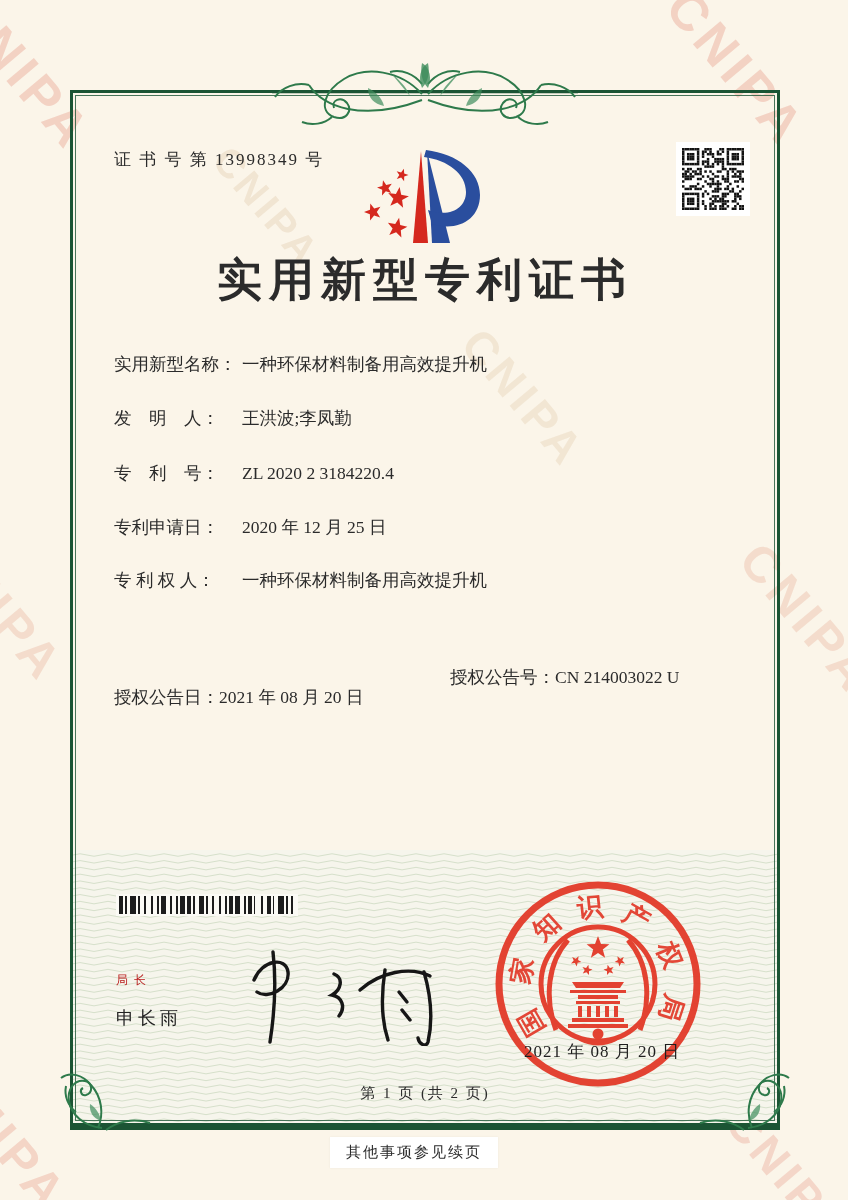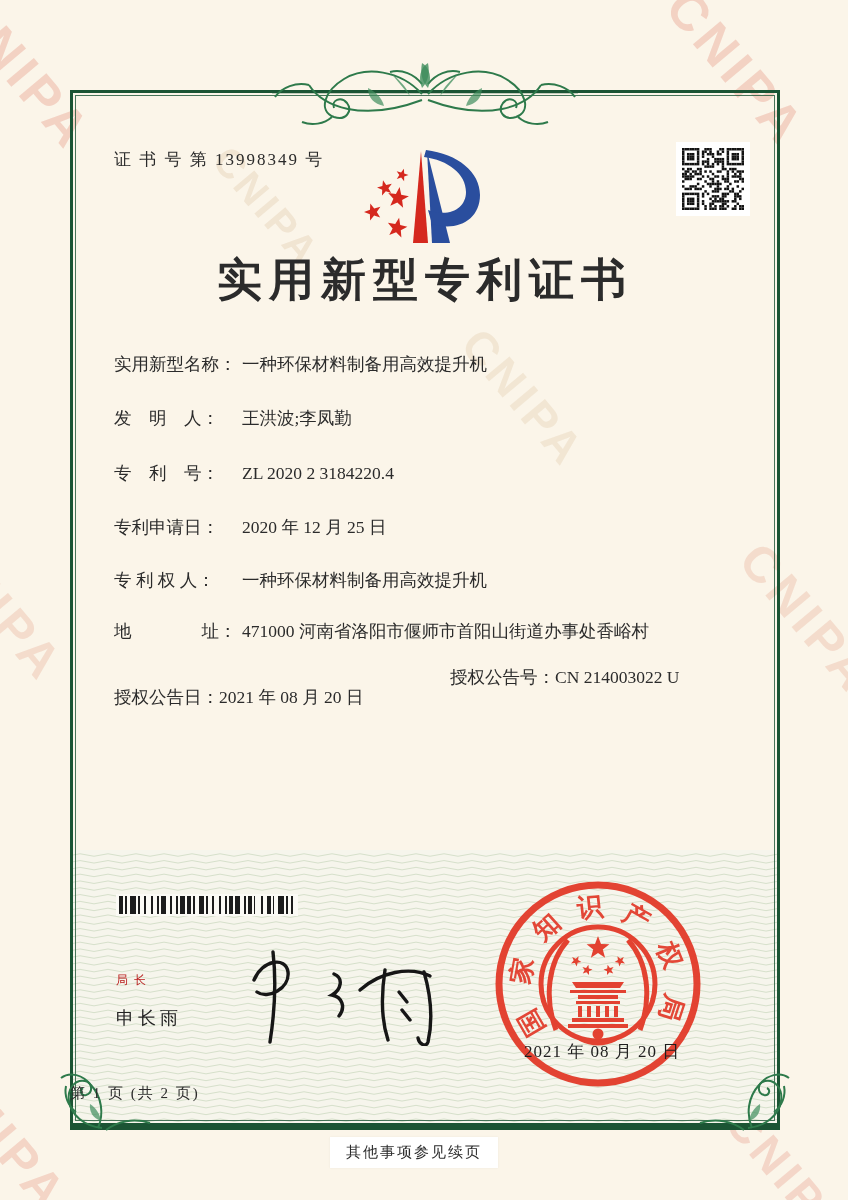--- a/index.html
+++ b/index.html
@@ -33,21 +33,21 @@
   .barcode div{height:100%;}
   .officer-title{position:absolute;left:116px;top:972px;font-family:"Liberation Sans","DejaVu Sans",sans-serif;
                  font-size:12px;letter-spacing:6px;color:#b91c1c;}
   .officer-name{position:absolute;left:116px;top:1006px;font-family:"Liberation Sans","DejaVu Sans",sans-serif;
                 font-size:18px;letter-spacing:4px;color:#222;}
   .signature{position:absolute;left:242px;top:944px;}
   .seal{position:absolute;left:492px;top:878px;width:212px;height:212px;}
   .seal-chars span{position:absolute;left:50%;top:50%;font-size:26px;font-weight:bold;
                    color:var(--seal-red);opacity:.92;}
   .seal-date{position:absolute;left:524px;top:1040px;font-size:17px;letter-spacing:1px;color:#1e1e1e;white-space:nowrap;}
-  .page-info{position:absolute;left:70px;top:1084px;width:710px;font-size:15px;letter-spacing:2px;}
+  .page-info{position:absolute;left:70px;top:1084px;width:710px;text-align:center;font-size:15px;letter-spacing:2px;}
   .note{position:absolute;left:330px;top:1137px;background:#ffffff;padding:6px 16px;
         font-size:15px;letter-spacing:2px;box-shadow:0 0 2px rgba(0,0,0,.06);}
   .orn-top{position:absolute;left:272px;top:54px;}
   .orn-bl{position:absolute;left:56px;top:1052px;}
   .orn-br{position:absolute;left:684px;top:1052px;transform:scaleX(-1);}
   svg{display:block;}
 </style>
 </head>
 <body>
 
@@ -479,23 +479,20 @@
   </div>
   <div class="f-row" style="top:461px">
     <span class="f-label">专　利　号：</span><span>ZL 2020 2 3184220.4</span>
   </div>
   <div class="f-row" style="top:515px">
     <span class="f-label">专利申请日：</span><span>2020 年 12 月 25 日</span>
   </div>
   <div class="f-row" style="top:568px">
     <span class="f-label">专 利 权 人：</span><span>一种环保材料制备用高效提升机</span>
   </div>
-  <div class="f-row" style="top:619px">
-    <span class="f-label">地　　　　址：</span><span>471000 河南省洛阳市偃师市首阳山街道办事处香峪村</span>
-  </div>
 
   <div class="f-row grant-date" style="top:685px">
     <span>授权公告日：</span><span>2021 年 08 月 20 日</span>
   </div>
   <div class="f-row grant-no" style="top:665px">
     <span>授权公告号：</span><span>CN 214003022 U</span>
   </div>
 
 
   <div class="barcode" id="barcode">

